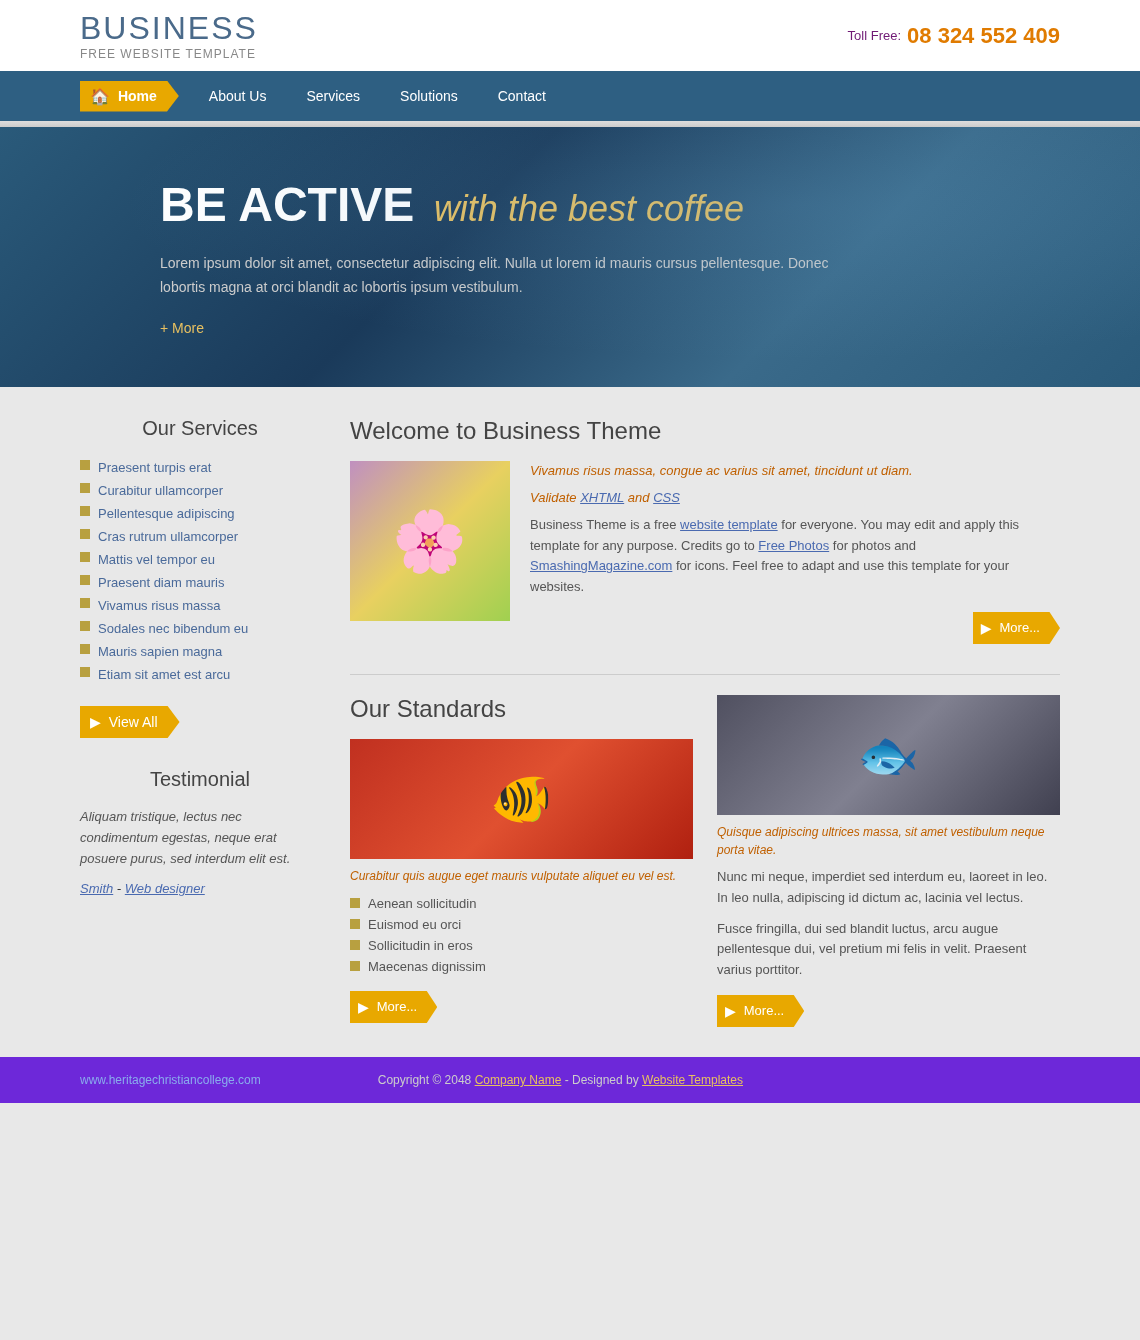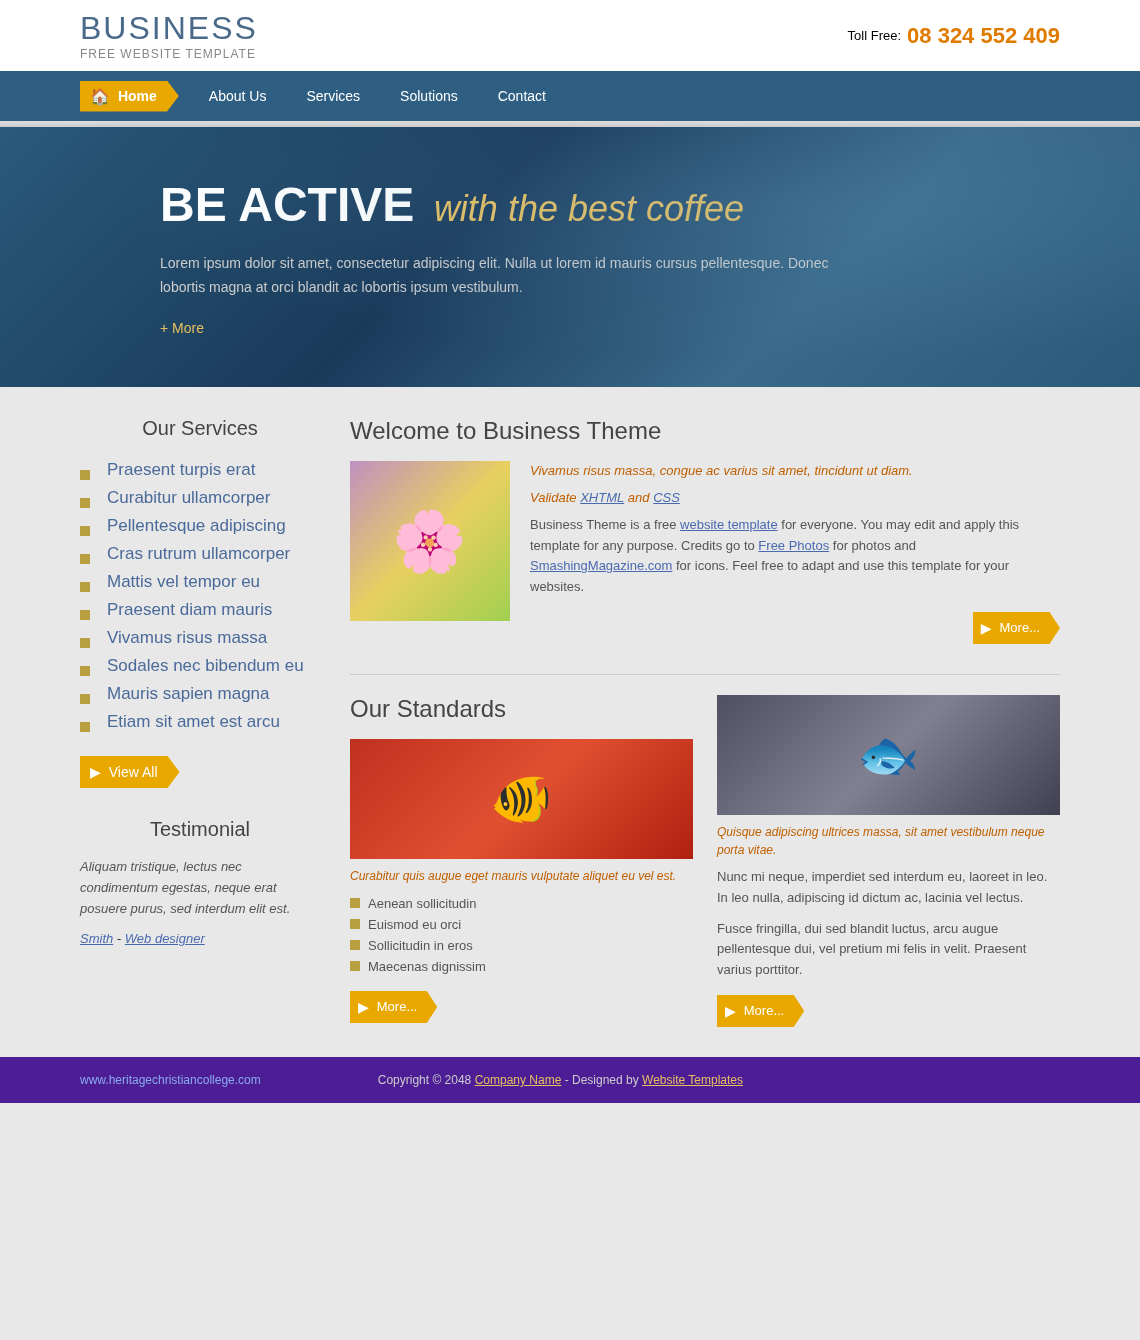--- a/index.html
+++ b/index.html
@@ -4,21 +4,21 @@
   <style>
     * { margin: 0; padding: 0; box-sizing: border-box; }
     body { font-family: Arial, sans-serif; font-size: 13px; background: #e8e8e8; width: 1140px; }
 
     
     #header { background: #fff; padding: 10px 80px; display: flex; align-items: center; justify-content: space-between; }
     #logo-area { display: flex; flex-direction: column; }
     #logo-business { font-size: 32px; font-weight: normal; color: #4a6a8a; letter-spacing: 2px; }
     #logo-sub { font-size: 12px; color: #888; letter-spacing: 1px; }
     #phone-area { display: flex; align-items: center; gap: 6px; }
-    #toll-free-label { color: #000000; font-size: 13px; }
+    #toll-free-label { color: #701a75; font-size: 13px; }
     #phone-number { color: #e07b00; font-size: 22px; font-weight: bold; }
 
     
     #navbar { background: #2e5f82; display: flex; align-items: center; padding: 0 80px; height: 50px; }
     #home-btn { background: #e8a800; color: #fff; padding: 6px 22px 6px 10px; display: flex; align-items: center; gap: 8px; clip-path: polygon(0 0, 88% 0, 100% 50%, 88% 100%, 0 100%); font-weight: bold; font-size: 14px; cursor: pointer; margin-right: 10px; }
     #home-icon { font-size: 16px; }
     .nav-item { color: #fff; padding: 0 20px; font-size: 14px; cursor: pointer; text-decoration: none; }
 
     
     .divider { height: 6px; background: linear-gradient(to bottom, #ddd, #ccc); }
@@ -31,21 +31,21 @@
     #hero-desc { color: #ccc; font-size: 14px; line-height: 1.7; margin-top: 20px; max-width: 680px; }
     #hero-more { color: #e8c060; font-size: 14px; margin-top: 20px; cursor: pointer; }
 
     
     #main { background: #e8e8e8; padding: 30px 80px; display: flex; gap: 30px; }
 
     
     #sidebar { width: 240px; flex-shrink: 0; }
     .section-title { font-size: 20px; color: #444; margin-bottom: 16px; font-weight: normal; text-align: center; }
     .service-list { list-style: none; margin-bottom: 20px; }
-    .service-list li { display: flex; align-items: flex-end; gap: 17px; padding: 4px 0; color: #4a6a9a; font-size: 17px; cursor: pointer; }
+    .service-list li { display: flex; align-items: flex-start; gap: 8px; padding: 4px 0; color: #4a6a9a; font-size: 13px; cursor: pointer; }
     .bullet-sq { width: 10px; height: 10px; background: #b8a040; flex-shrink: 0; }
     .view-all-btn { background: #e8a800; color: #fff; border: none; padding: 8px 22px 8px 10px; display: flex; align-items: center; gap: 8px; cursor: pointer; clip-path: polygon(0 0, 88% 0, 100% 50%, 88% 100%, 0 100%); font-size: 14px; margin-bottom: 30px; }
     .arrow-icon { font-size: 14px; }
     .testimonial-section { margin-top: 10px; }
     .testimonial-text { font-style: italic; color: #555; font-size: 13px; line-height: 1.6; margin-bottom: 12px; }
     .testimonial-author { font-style: italic; font-size: 13px; color: #333; }
     .testimonial-author span { color: #4a6ab0; text-decoration: underline; cursor: pointer; }
 
     
     #content { flex: 1; }
@@ -66,21 +66,21 @@
     .col-half { flex: 1; }
     .col-img { width: 100%; height: 120px; overflow: hidden; display: flex; align-items: center; justify-content: center; }
     .fish-red { background: linear-gradient(135deg, #c03020, #e05030, #b02010); width: 100%; height: 120px; display: flex; align-items: center; justify-content: center; font-size: 50px; }
     .fish-bw { background: linear-gradient(135deg, #505060, #808090, #404050); width: 100%; height: 120px; display: flex; align-items: center; justify-content: center; font-size: 50px; }
     .caption-italic { font-style: italic; color: #c06000; font-size: 12px; line-height: 1.5; margin: 8px 0; }
     .standards-list { list-style: none; margin: 8px 0; }
     .standards-list li { display: flex; align-items: center; gap: 8px; padding: 3px 0; color: #555; font-size: 13px; }
     .solutions-body { color: #555; font-size: 13px; line-height: 1.6; margin-bottom: 10px; }
 
     
-    #footer { background: #4c1d95; color: #aac; padding: 16px 80px; display: flex; align-items: center; justify-content: space-between; }
+    #footer { background: #6d28d9; color: #aac; padding: 16px 80px; display: flex; align-items: center; justify-content: space-between; }
     #footer-url { font-size: 12px; color: #8aaced; }
     #footer-copy { font-size: 12px; color: #ccc; text-align: center; }
     #footer-copy a { color: #e8c060; text-decoration: underline; }
   </style>
 </head>
 <body>
 
 <div id="header">
   <div id="logo-area">
     <span id="logo-business">BUSINESS</span>

